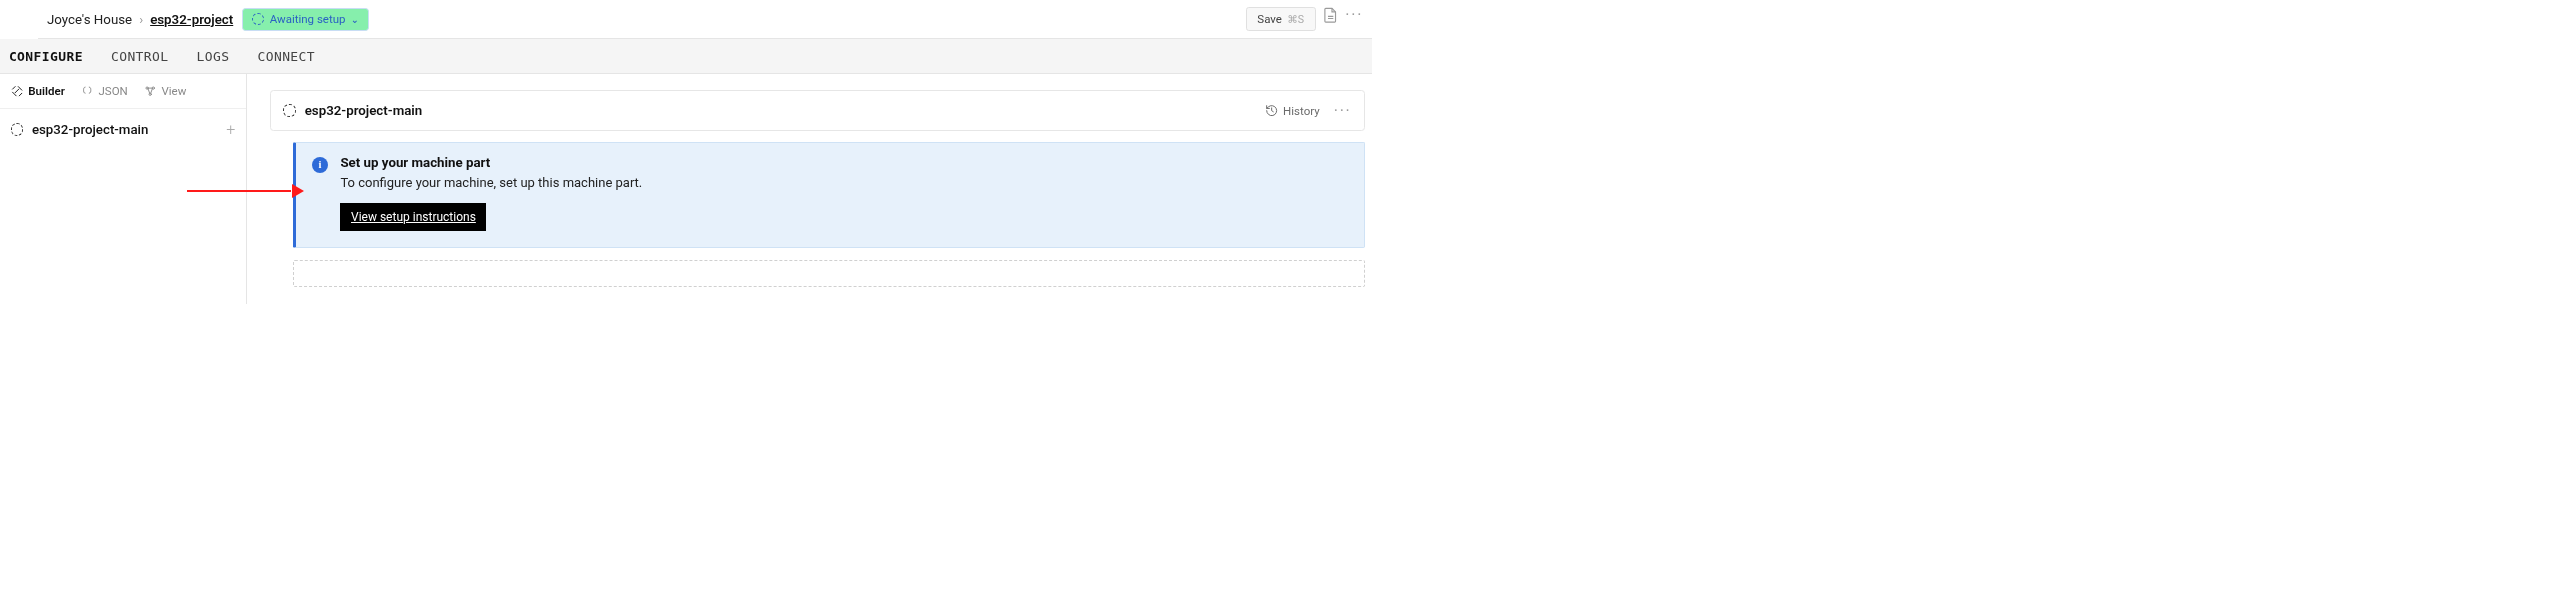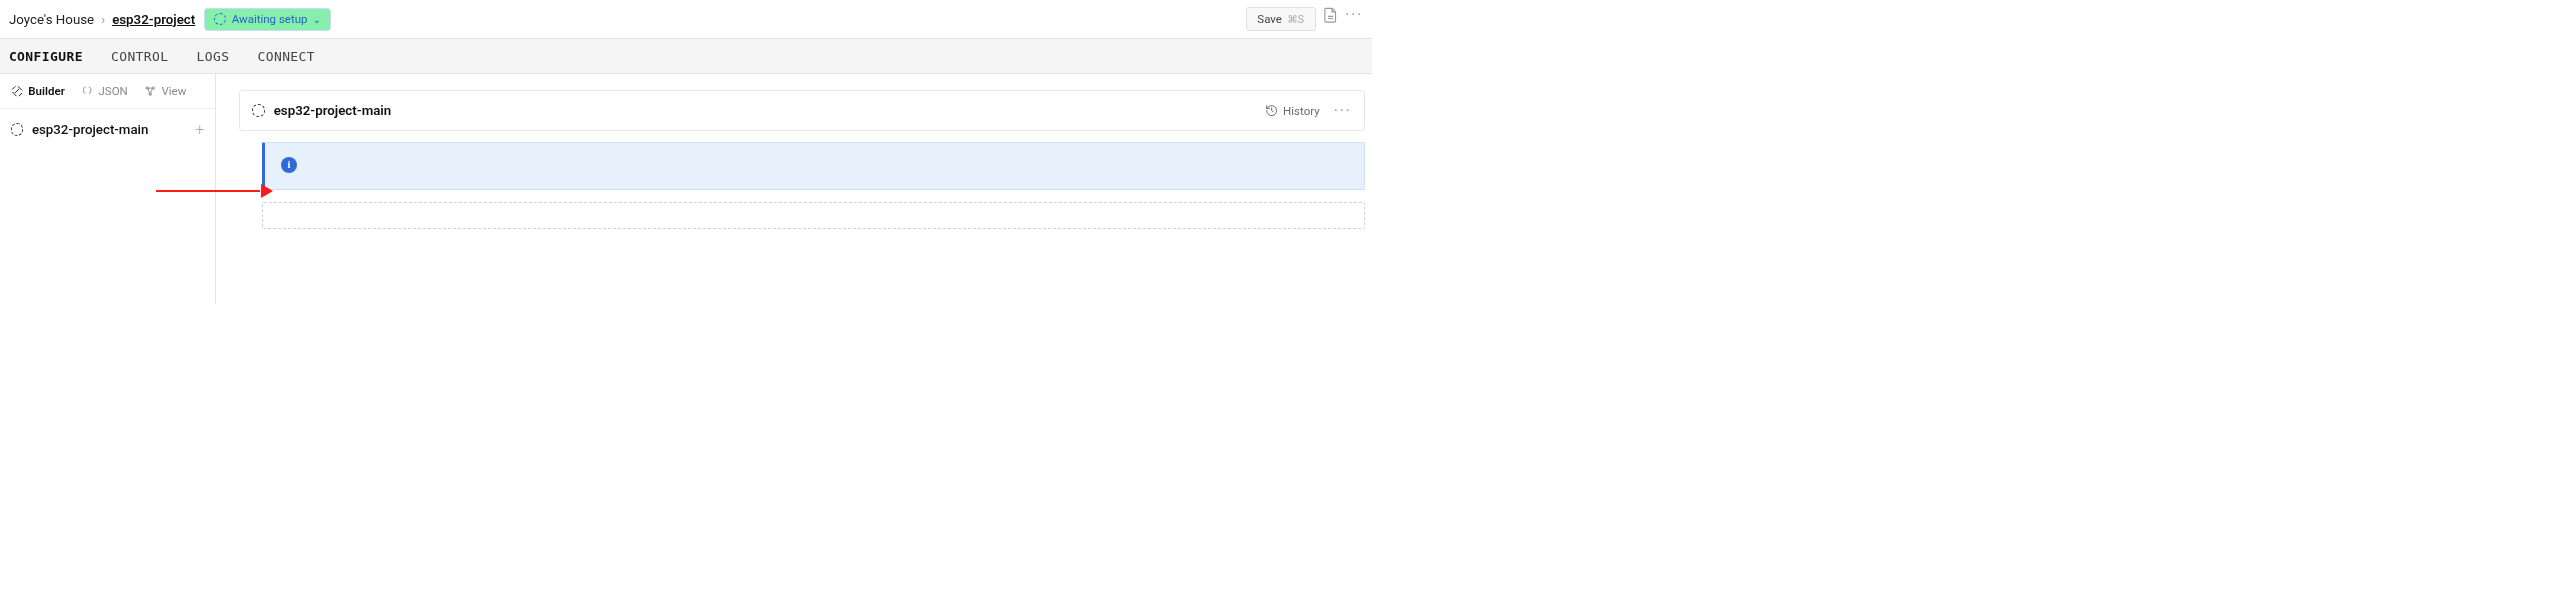--- a/index.html
+++ b/index.html
@@ -11,20 +11,21 @@
     width: 1372px;
   }
 
   
   .topbar {
     display: flex;
     align-items: center;
     height: 39px;
     padding: 0 8.9px;
     border-bottom: 0.9px solid #e5e5e5;
+    margin-left: 38px;
   }
   .breadcrumb { display: flex; align-items: center; gap: 7px; font-size: 13.3px; }
   .breadcrumb .loc { color: #222; }
   .breadcrumb .chev { color: #999; }
   .breadcrumb .proj { font-weight: 600; text-decoration: underline; }
   .status-pill {
     display: inline-flex; align-items: center; gap: 5.3px;
     margin-left: 8.9px;
     padding: 3.5px 8.9px;
     background: #86efac;
@@ -65,21 +66,21 @@
     font-size: 13px;
     letter-spacing: 0.4px;
     color: #444;
     border-bottom: 0.9px solid #e5e5e5;
   }
   .tabs .tab.active { font-weight: 700; color:#111; }
 
   
   .body { display:flex; }
   .sidebar {
-    width: 216px;
+    width: 247px;
     border-right: 0.9px solid #e5e5e5;
     min-height: 230px;
   }
   .side-tabs {
     display:flex; align-items:center; gap:16px;
     height: 35px;
     padding: 0 10.6px;
     border-bottom: 0.9px solid #efefef;
     font-size: 11.5px;
     color:#888;
@@ -259,20 +260,25 @@
             </svg>
             <span>History</span>
           </span>
           <span class="ellipsis">···</span>
         </span>
       </div>
     </div>
 
     <div class="info-banner">
       <div class="info-icon">i</div>
+      <div class="info-body">
+        <div class="info-title">Set up your machine part</div>
+        <div class="info-text">To configure your machine, set up this machine part.</div>
+        <div class="setup-btn">View setup instructions</div>
+      </div>
     </div>
 
     <div class="dashed-box"></div>
 
     <div class="arrow">
       <div class="arrow-line"></div>
       <div class="arrow-head"></div>
     </div>
   </div>
 </div>

